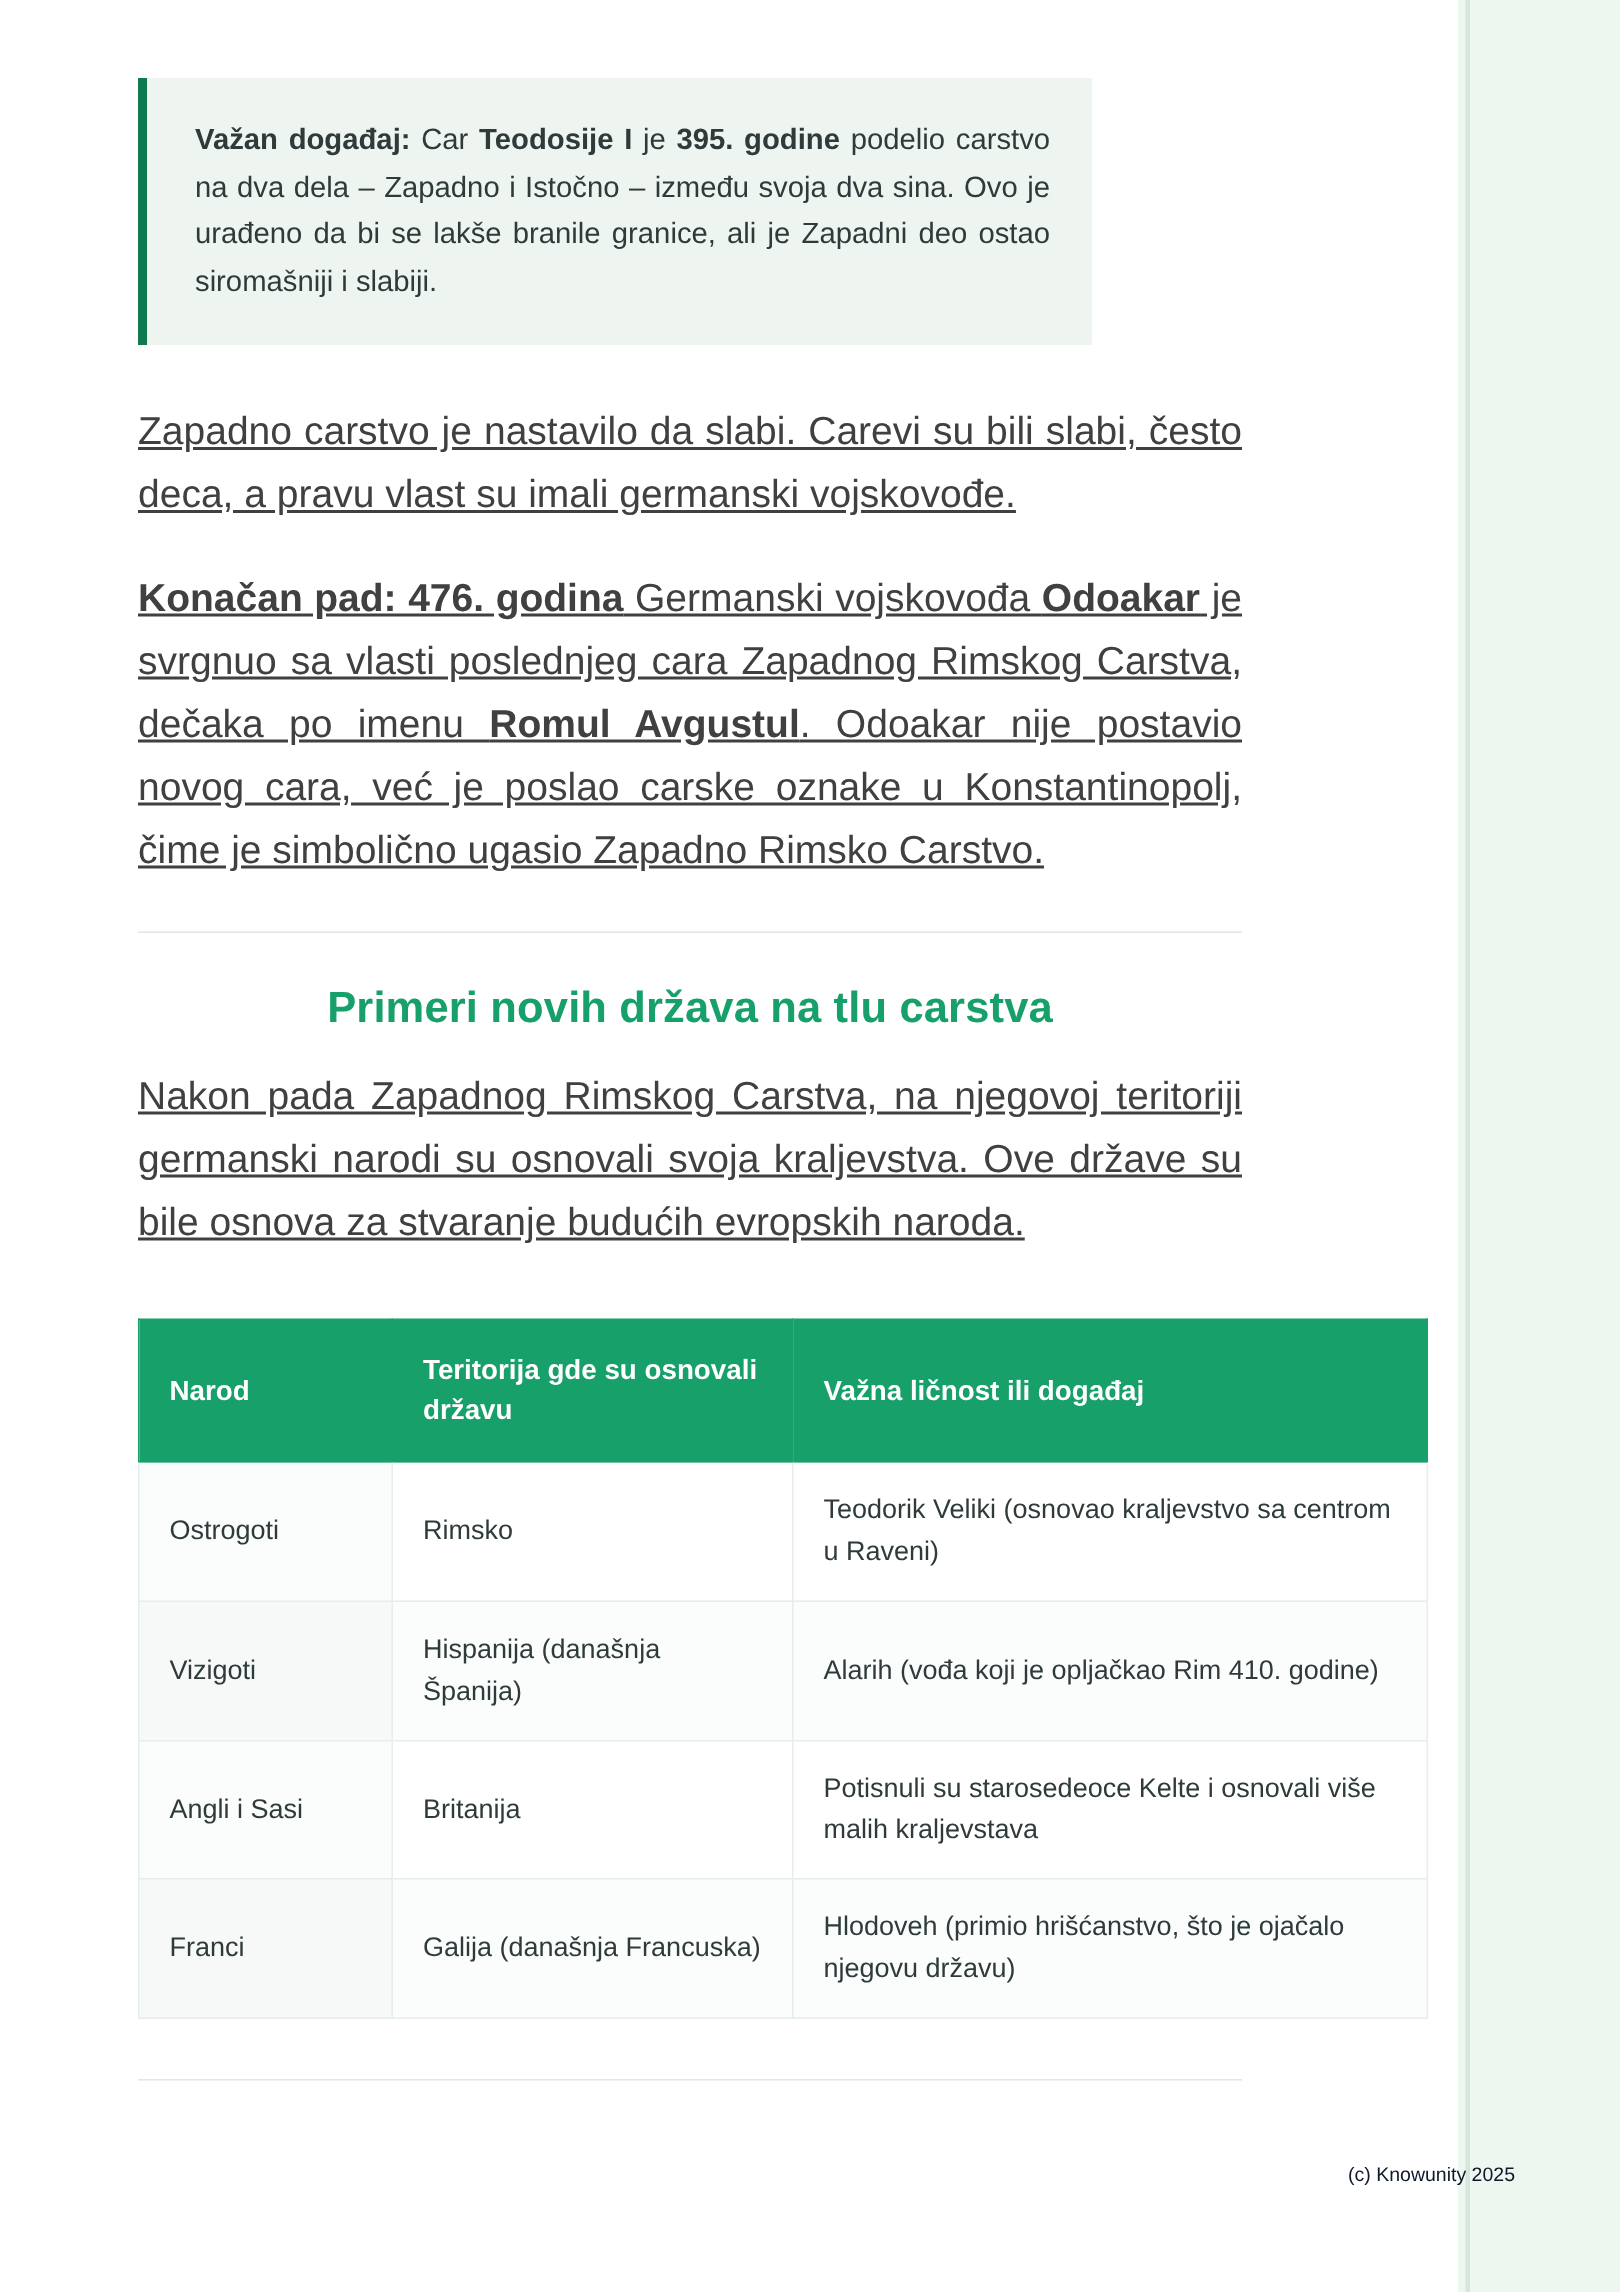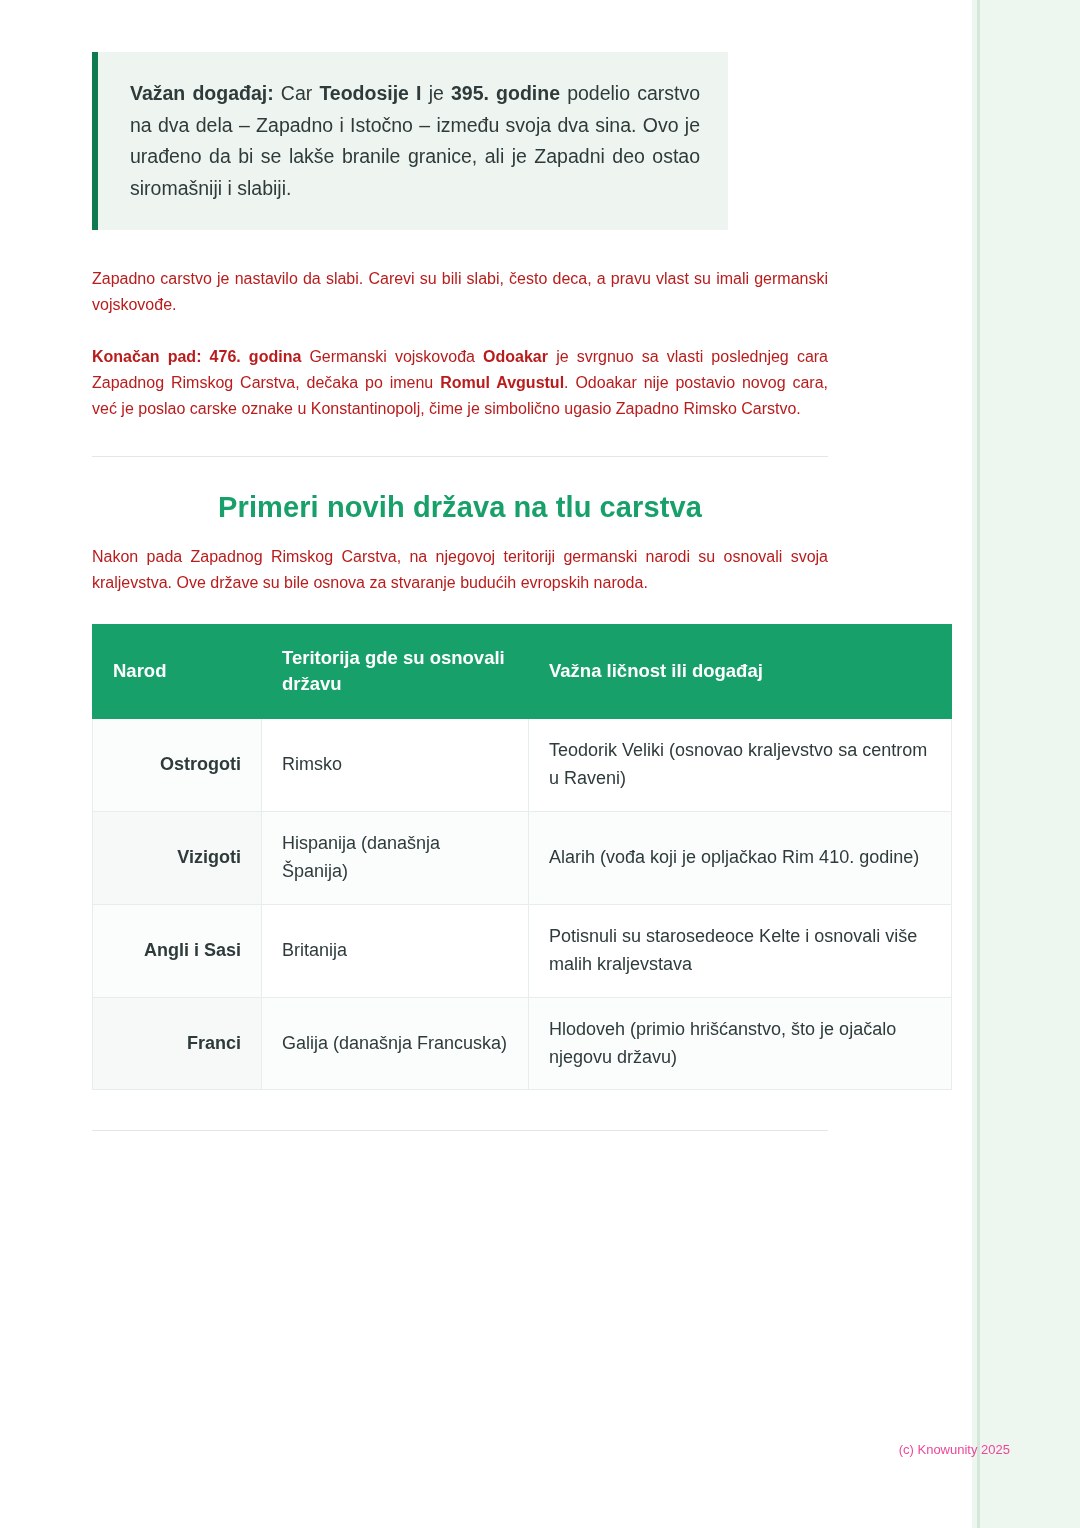--- a/index.html
+++ b/index.html
@@ -69,25 +69,26 @@
   .callout p {
     margin: 0;
     font-size: 19.5px;
     line-height: 1.62;
     text-align: justify;
     color: #2f3b3b;
   }
   .b { font-weight: bold; }
 
   .para {
-    font-size: 16px;
+    font-size: 26px;
     line-height: 1.62;
-    color: #b91c1c;
+    color: #404040;
     margin: 0 0 26px 0;
     text-align: justify;
+    text-decoration: underline;
   }
   .para.last-block { margin-bottom: 34px; }
 
   .divider {
     border: none;
     border-top: 1px solid #e2e6e6;
     margin: 14px 0 34px 0;
     width: 736px;
   }
 
@@ -96,21 +97,21 @@
     font-size: 29px;
     font-weight: bold;
     margin: 0 0 20px 0;
     letter-spacing: 0.1px;
     text-align: center;
   }
 
   table.states {
     border-collapse: collapse;
     width: 736px;
-    margin-top: 28px;
+    margin-top: 44px;
     table-layout: fixed;
     padding-left: 40px;
   }
   table.states thead th {
     background: #17a06a;
     color: #ffffff;
     font-size: 18.5px;
     font-weight: bold;
     text-align: left;
     padding: 20px 20px;
@@ -125,43 +126,42 @@
   table.states td {
     border: 1px solid #e7ecec;
     padding: 18px 20px;
     font-size: 18px;
     line-height: 1.55;
     vertical-align: middle;
     color: #2f3b3b;
     background: #ffffff;
   }
   table.states td.narod {
-    font-weight: bold;
+    font-weight: normal;
     background: #fbfcfc;
-    text-align: right;
   }
   table.states tbody tr:nth-child(even) td {
     background: #fbfcfc;
   }
   table.states tbody tr:nth-child(even) td.narod {
     background: #f6f9f8;
   }
 
   .footer-divider {
     border: none;
     border-top: 1px solid #e2e6e6;
     margin: 40px 0 0 0;
     width: 736px;
   }
   .copyright {
     position: absolute;
     right: 70px;
     top: 1442px;
     font-size: 13px;
-    color: #ec4899;
+    color: #0f172a;
   }
 </style>
 </head>
 <body>
 
 <div class="page">
 
   <div class="edge-left"></div>
   <div class="edge-right"></div>
   <div class="edge-right-line"></div>

